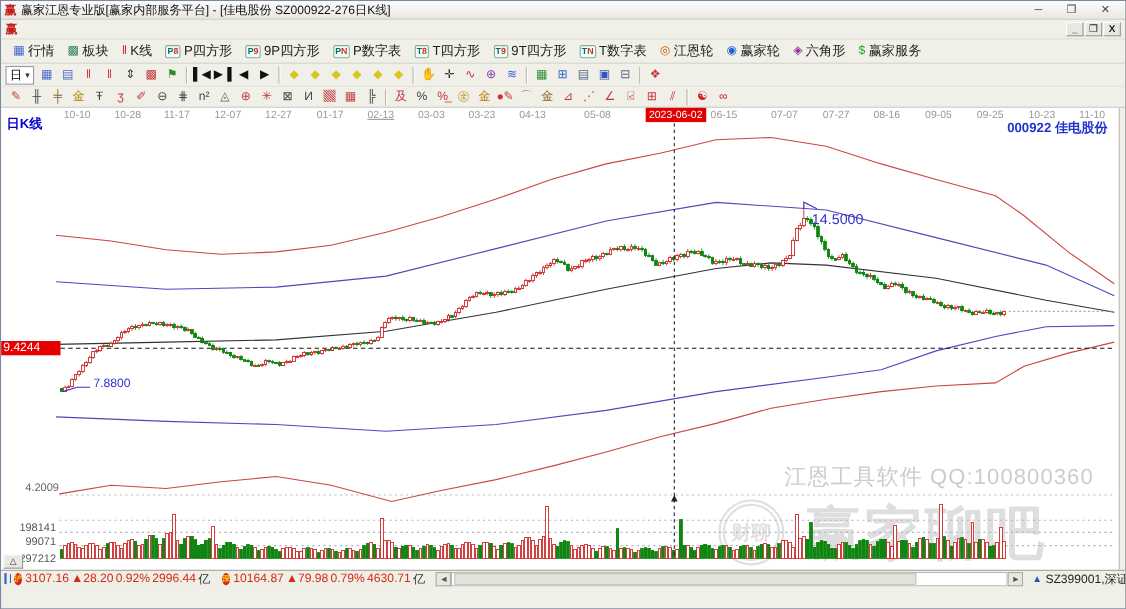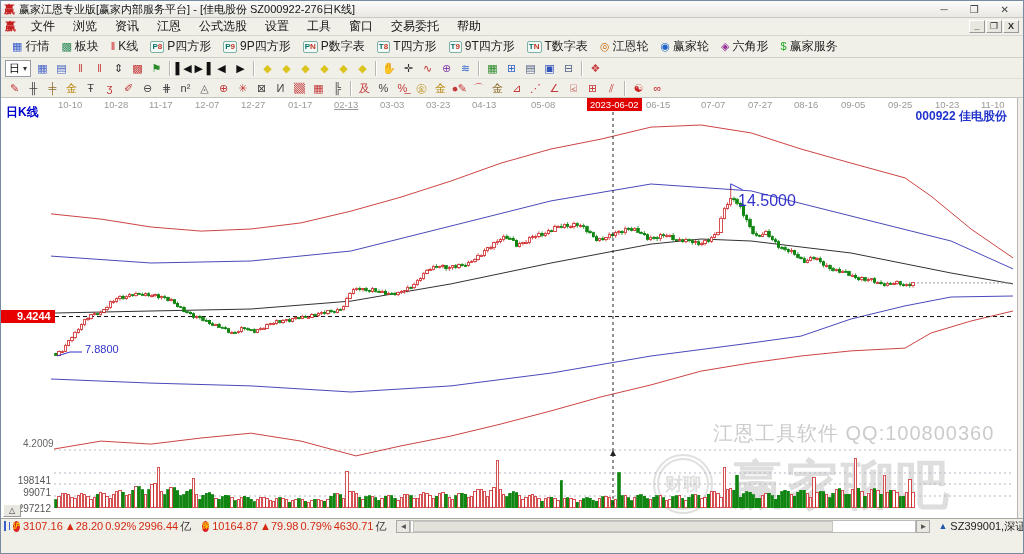--- a/index.html
+++ b/index.html
@@ -41,23 +41,23 @@
   #panel .wm1{position:absolute;left:712px;top:322px;font-size:20px;color:#cccccc;letter-spacing:1px;white-space:nowrap;}
   #panel .wm2{position:absolute;left:730px;top:352px;font-size:53px;font-weight:bold;color:#dedede;white-space:nowrap;letter-spacing:2px;}
   .wm-ring{position:absolute;left:652px;top:356px;width:60px;height:60px;border:6px double #e0e0e0;border-radius:50%;color:#e0e0e0;font-size:18px;font-weight:bold;display:flex;align-items:center;justify-content:center;}
   #chart-svg{position:absolute;left:0;top:0;}
   .dateline{position:absolute;top:1px;font-size:9.5px;color:#999;white-space:nowrap;}
   .date-hl{position:absolute;top:0;height:13px;background:#e00000;color:#fff;font-size:9.5px;line-height:13px;padding:0 3px;white-space:nowrap;}
   .kperiod{position:absolute;left:5px;top:6px;color:#0000cc;font-size:12px;font-weight:bold;}
   .indrow{position:absolute;left:55px;top:11px;font-size:12px;white-space:nowrap;}
   .indrow span{margin-right:22px;}
   .stocklbl{position:absolute;right:10px;top:10px;color:#2233cc;font-size:12px;font-weight:bold;}
-  .pricebox{position:absolute;left:0;top:212px;width:54px;height:13px;background:#e80000;color:#fff;font-size:11px;font-weight:bold;line-height:13px;padding-left:16px;}
+  .pricebox{position:absolute;left:0;top:212px;width:54px;height:13px;background:#e80000;color:#fff;font-size:11px;font-weight:normal;line-height:13px;padding-left:2px;}
   .lbl-low{position:absolute;left:84px;top:245px;color:#3333cc;font-size:11px;}
-  .lbl-peak{position:absolute;left:737px;top:94px;color:#3333cc;font-size:16px;}
+  .lbl-peak{position:absolute;left:737px;top:94px;color:#3333cc;font-size:13px;}
   .lbl-grid4{position:absolute;left:22px;top:340px;color:#666;font-size:10px;}
   .vol-lbl{position:absolute;color:#555;font-size:10px;right:967px;text-align:right;width:46px;}
   .splitter-btn{position:absolute;left:2px;top:406px;width:18px;height:13px;background:#e8e7e0;border:1px solid #999;border-top-color:#fff;border-left-color:#fff;font-size:8px;line-height:11px;text-align:center;color:#333;}
 
   
   .statusbar{position:absolute;left:0;top:517px;width:100%;height:15px;background:#efeee7;border-top:1px solid #a9a8a0;display:flex;align-items:center;font-size:11px;padding-left:3px;white-space:nowrap;}
   .grid-ico{width:13px;height:10px;border:1px solid #3a5fcd;background:linear-gradient(#dfe8ff,#dfe8ff);position:relative;margin-right:4px;}
   .grid-ico:before{content:"";position:absolute;left:0;top:3px;width:100%;height:1px;background:#3a5fcd;}
   .grid-ico:after{content:"";position:absolute;left:4px;top:0;width:1px;height:100%;background:#3a5fcd;}
   .mkt-ico{width:11px;height:11px;border-radius:50%;background:#dd2222;color:#ffd700;font-size:7px;font-weight:bold;display:inline-flex;align-items:center;justify-content:center;margin:0 3px;}
@@ -83,21 +83,20 @@
     <span>赢家江恩专业版[赢家内部服务平台] - [佳电股份  SZ000922-276日K线]</span>
     <div class="win-controls">
       <span>─</span>
       <span>❐</span>
       <span>✕</span>
     </div>
   </div>
 
   <div class="menubar">
     <span class="logo">赢</span>
-    <span id="menu-items"><span class="menu-item">文件</span><span class="menu-item">浏览</span><span class="menu-item">资讯</span><span class="menu-item">江恩</span><span class="menu-item">公式选股</span><span class="menu-item">设置</span><span class="menu-item">工具</span><span class="menu-item">窗口</span><span class="menu-item">交易委托</span><span class="menu-item">帮助</span></span>
     <div class="mdi-controls">
       <div class="mdi-btn">_</div>
       <div class="mdi-btn">❐</div>
       <div class="mdi-btn">X</div>
     </div>
   </div>
 
   <div class="toolbar-main" id="toolbar-main">
       <div class="tb-item">
         <span class="tb-ico" style="color: rgb(58, 95, 205);">▦</span>

